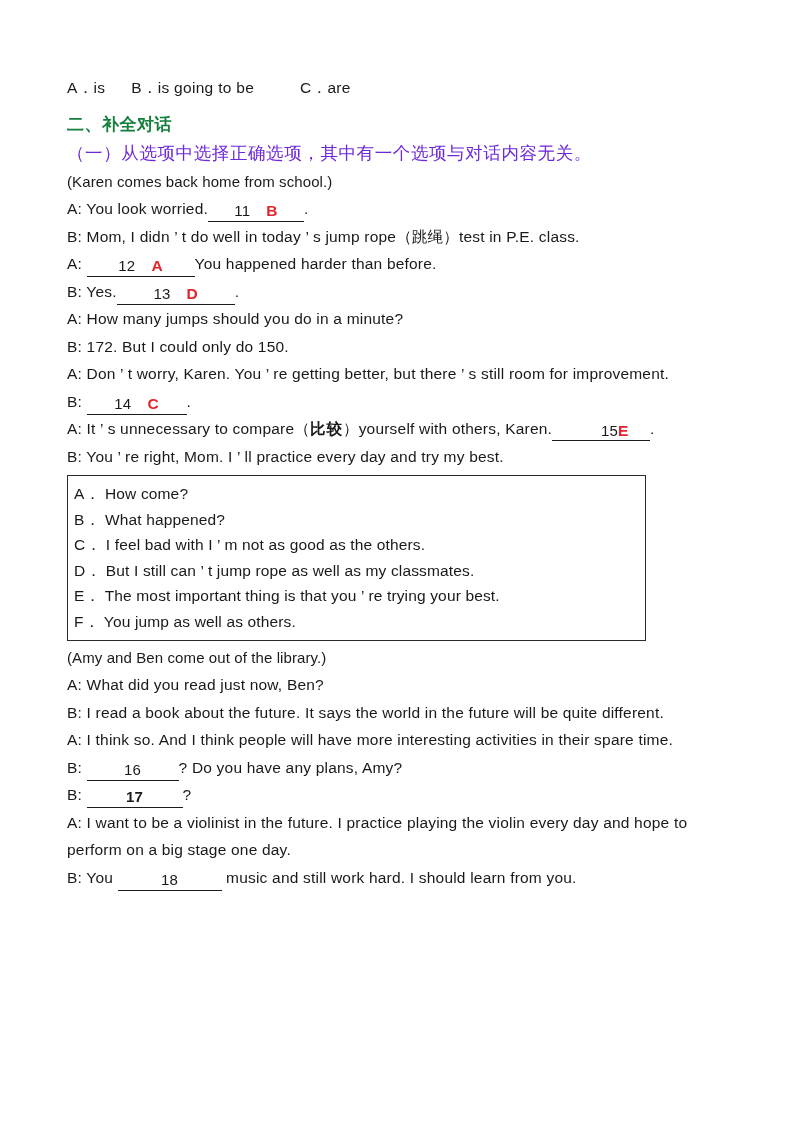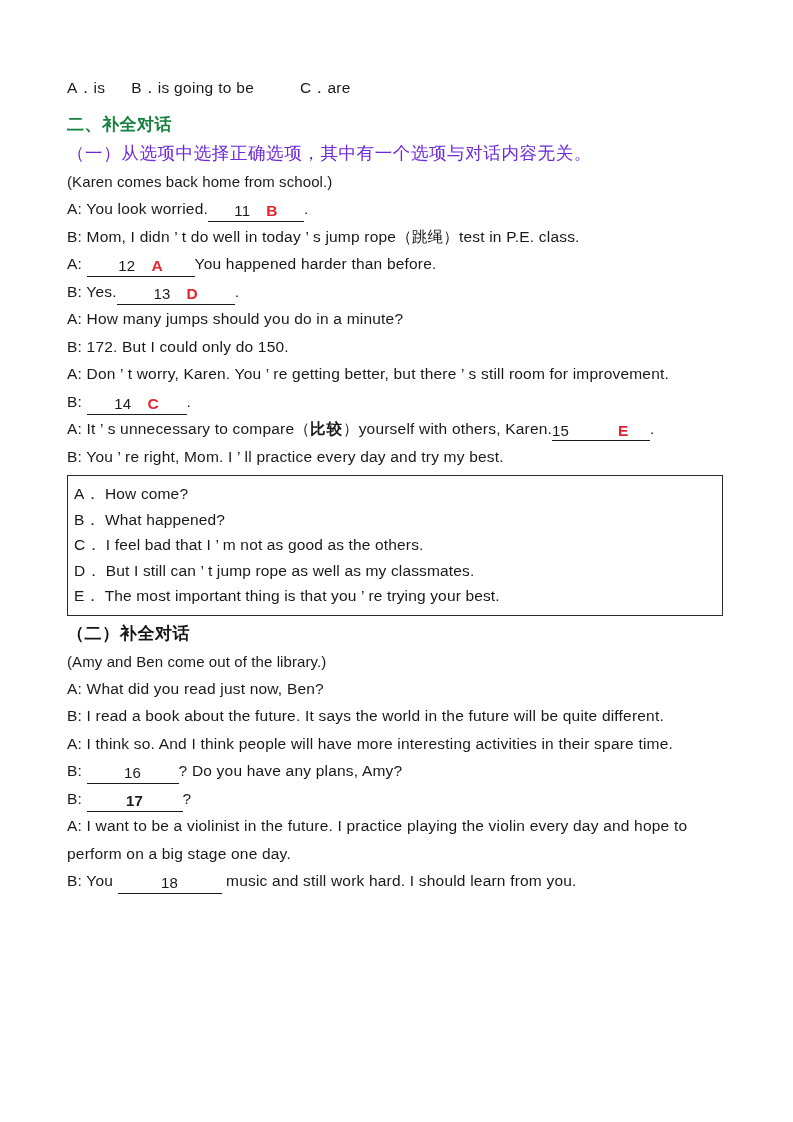--- a/index.html
+++ b/index.html
@@ -111,34 +111,34 @@
     font-weight: bold;
     font-size: 15.5px;
     line-height: 19px;
     position: relative;
     top: 2px;
   }
   .blank-15 {
     display: inline-block;
     border-bottom: 1.4px solid #1a1a1a;
     width: 66px;
-    text-align: left;
+    text-align: right;
     font-size: 15px;
     line-height: 19px;
     position: relative;
     top: 2px;
   }
 
   
   .options-box {
     border: 1.6px solid #2b2b2b;
     margin-top: 5px;
     margin-bottom: 3px;
     padding: 5px 12px 6px 6px;
-    width: 656px;
+    width: 579px;
     box-sizing: border-box;
   }
   .opt-line {
     font-size: 15.5px;
     line-height: 25.5px;
     letter-spacing: 0.15px;
     color: #191919;
   }
   .opt-letter { letter-spacing: 0.5px; }
 </style>
@@ -203,26 +203,26 @@
   </div>
 
   <div class="line">
     <span>B:</span>
     <span>You ’ re right, Mom. I ’ ll practice every day and try my best.</span>
   </div>
 
   <div class="options-box">
     <div class="opt-line"><span class="opt-letter">A</span><span>．</span> <span>How come?</span></div>
     <div class="opt-line"><span class="opt-letter">B</span><span>．</span> <span>What happened?</span></div>
-    <div class="opt-line"><span class="opt-letter">C</span><span>．</span> <span>I feel bad that I ’ m not as good as the others.</span></div>
+    <div class="opt-line"><span class="opt-letter">C</span><span>．</span> <span>I feel bad with I ’ m not as good as the others.</span></div>
     <div class="opt-line"><span class="opt-letter">D</span><span>．</span> <span>But I still can ’ t jump rope as well as my classmates.</span></div>
     <div class="opt-line"><span class="opt-letter">E</span><span>．</span> <span>The most important thing is that you ’ re trying your best.</span></div>
-  </div>
-
-  <div class="sub-heading-2">（二）补全对话</div>
+    <div class="opt-line"><span class="opt-letter">F</span><span>．</span> <span>You jump as well as others.</span></div>
+  </div>
+
 
   <div class="stage-dir">(Amy and Ben come out of the library.)</div>
 
   <div class="line">
     <span>A:</span>
     <span>What did you read just now, Ben?</span>
   </div>
 
   <div class="line">
     <span>B:</span>

